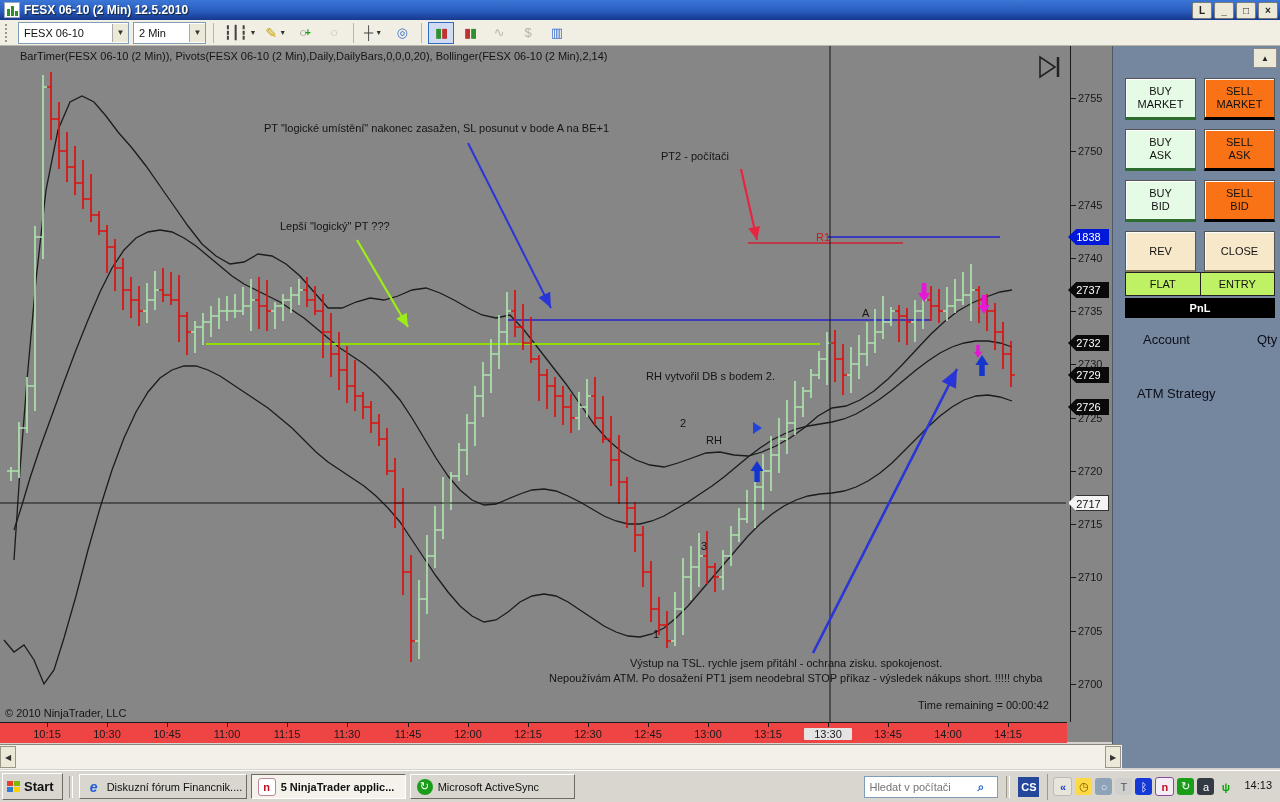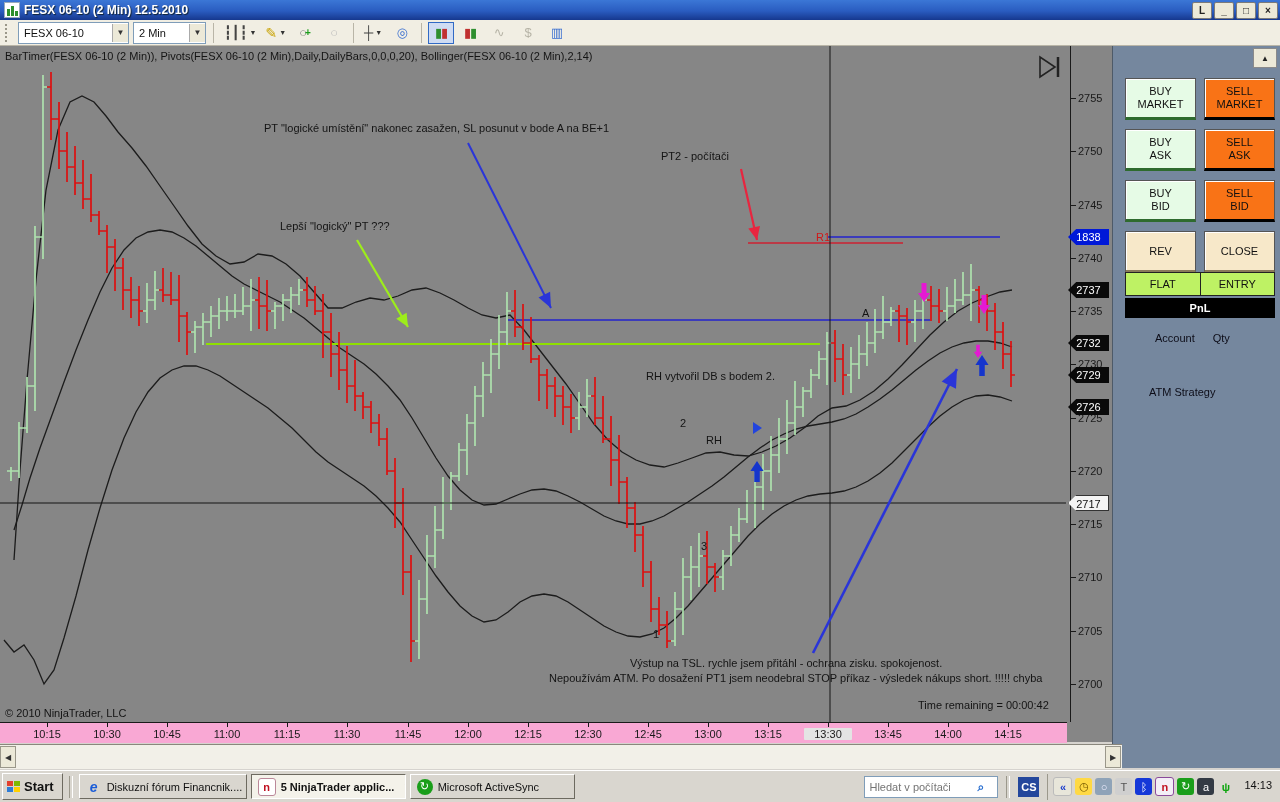--- a/index.html
+++ b/index.html
@@ -44,21 +44,21 @@
   #y-axis{position:absolute;left:1067px;top:46px;width:45px;height:696px;background:#868686;}
   #y-axis:before{content:"";position:absolute;left:3px;top:0;bottom:20px;width:1px;background:#1a1a1a;}
   .ytick{position:absolute;left:3px;width:6px;height:1px;background:#1a1a1a;}
   .ylab{position:absolute;left:11px;font-size:11px;color:#1a1a1a;}
   .ybadge{position:absolute;left:1px;width:41px;height:16px;line-height:16px;text-align:center;
     font-size:11px;clip-path:polygon(0 50%,20% 0,100% 0,100% 100%,20% 100%);}
   .ybadge.blue{background:#0018d8;color:#fff;}
   .ybadge.black{background:#0a0a0a;color:#fff;}
   .ybadge.white{background:#f4f4f4;color:#111;border:1px solid #333;box-sizing:border-box;}
   
-  #x-axis{position:absolute;left:0;top:722px;width:1067px;height:20px;background:#f9a8d4;border-top:1px solid #1a1a1a;}
+  #x-axis{position:absolute;left:0;top:722px;width:1067px;height:20px;background:#ef4444;border-top:1px solid #1a1a1a;}
   .xtickmark{position:absolute;top:0;width:1px;height:4px;background:#1a1a1a;}
   .xlab{position:absolute;top:5px;width:48px;text-align:center;font-size:11px;color:#1a1a1a;}
   .xlab.hl{background:#e4e4e4;border-radius:1px;}
   #axis-corner{position:absolute;left:1067px;top:722px;width:45px;height:20px;background:#868686;}
   
   #hscroll{position:absolute;left:0;top:744px;width:1122px;height:24px;background:#f2f0e8;z-index:3;
     border-top:1px solid #8a877c;}
   .scrbtn{position:absolute;top:1px;width:16px;height:22px;background:#ece9d8;border:1px solid #9a978a;
     display:flex;align-items:center;justify-content:center;font-size:8px;color:#333;box-sizing:border-box;}
   
@@ -72,21 +72,21 @@
     font-size:11px;color:#111;border:1px solid #555;box-shadow:inset 1px 1px 0 #fff;line-height:13px;}
   .pbtn.buy{background:#e6fbe6;border-bottom:3px solid #2e6b2e;}
   .pbtn.sell{background:#f97316;border-bottom:3px solid #000000;}
   .pbtn.neutral{background:#f7e8c9;border-bottom:3px solid #8a7a5a;}
   .flatentry{position:absolute;left:12px;top:226px;width:150px;height:24px;border:1px solid #222;
     display:flex;box-sizing:border-box;background:#bef264;}
   .flatentry div{flex:1;display:flex;align-items:center;justify-content:center;font-size:11px;}
   .flatentry div:first-child{border-right:1px solid #222;}
   .pnl{position:absolute;left:12px;top:252px;width:150px;height:20px;background:#000;color:#fff;
     font-weight:bold;display:flex;align-items:center;justify-content:center;font-size:11px;}
-  .plabelrow{position:absolute;left:12px;width:150px;display:flex;font-size:11px;color:#0d0d18;}
+  .plabelrow{position:absolute;left:0;width:150px;display:flex;font-size:13px;color:#0d0d18;}
   
   #taskbar{position:absolute;left:0;top:770px;width:1280px;height:32px;background:#d9d6cf;
     border-top:1px solid #fff;display:flex;align-items:center;padding:0 2px;box-sizing:border-box;gap:4px;}
   .startbtn{height:25px;padding:0 8px 0 4px;background:#d9d6cf;border:1px solid;
     border-color:#fff #6d6a60 #6d6a60 #fff;display:flex;align-items:center;gap:4px;
     font-weight:bold;font-size:13px;color:#111;}
   .flag{display:inline-grid;grid-template-columns:6px 6px;grid-auto-rows:5px;gap:1px;}
   .flag i{display:block;} .flag i:nth-child(1){background:#e3402f;} .flag i:nth-child(2){background:#7eb900;}
   .flag i:nth-child(3){background:#2f7cd6;} .flag i:nth-child(4){background:#ffd000;}
   .tb-sep{width:2px;height:22px;border-left:1px solid #9b988c;border-right:1px solid #fff;margin:0 2px;}
@@ -570,21 +570,21 @@
       <polygon points="757,461 750.4,470.9 754.25,470.9 754.25,481.9 759.75,481.9 759.75,470.9 763.6,470.9" fill="#1535cc"></polygon>
       <polygon points="982,355 975.4,364.9 979.25,364.9 979.25,375.9 984.75,375.9 984.75,364.9 988.6,364.9" fill="#1535cc"></polygon>
       <polygon points="753,422 753,434 762,428" fill="#2244dd"></polygon>
       <polygon points="924,302 918,293 921.5,293 921.5,283 926.5,283 926.5,293 930,293" fill="#e519d3"></polygon>
       <polygon points="984,314 978,305 981.5,305 981.5,295 986.5,295 986.5,305 990,305" fill="#e519d3"></polygon>
       <polygon points="978,358 973.8,351.7 976.25,351.7 976.25,344.7 979.75,344.7 979.75,351.7 982.2,351.7" fill="#e519d3"></polygon>
       <polygon points="1040,57 1040,77 1055,67" fill="none" stroke="#222" stroke-width="1.6"></polygon>
       <line x1="1058" y1="57" x2="1058" y2="77" stroke="#222" stroke-width="2.5"></line>
     </svg>
   <div id="chart-overlay">
-      <div class="ctext" style="left: 5px; top: 4px;">BarTimer(FESX 06-10 (2 Min)), Pivots(FESX 06-10 (2 Min),Daily,DailyBars,0,0,0,20), Bollinger(FESX 06-10 (2 Min),2,14)</div>
+      <div class="ctext" style="left: 20px; top: 4px;">BarTimer(FESX 06-10 (2 Min)), Pivots(FESX 06-10 (2 Min),Daily,DailyBars,0,0,0,20), Bollinger(FESX 06-10 (2 Min),2,14)</div>
       <div class="ctext" style="left: 264px; top: 76px;">PT  "logické umístění" nakonec zasažen, SL posunut v bode A na BE+1</div>
       <div class="ctext" style="left: 661px; top: 104px;">PT2 - počítači</div>
       <div class="ctext" style="left: 280px; top: 174px;">Lepší "logický" PT ???</div>
       <div class="ctext" style="left: 646px; top: 324px;">RH vytvořil DB s bodem 2.</div>
       <div class="ctext" style="left: 630px; top: 611px;">Výstup na TSL. rychle jsem přitáhl - ochrana zisku. spokojenost.</div>
       <div class="ctext" style="left: 549px; top: 626px;">Nepoužívám ATM. Po dosažení PT1 jsem neodebral STOP příkaz - výsledek nákups short. !!!!! chyba</div>
       <div class="ctext" style="left: 918px; top: 653px;">Time remaining = 00:00:42</div>
       <div class="ctext" style="left: 5px; top: 661px;">© 2010 NinjaTrader, LLC</div>
       <div class="ctext" style="left: 862px; top: 261px;">A</div>
       <div class="ctext" style="left: 816px; top: 185px; color: rgb(208, 24, 24);">R1</div>
@@ -681,21 +681,21 @@
         <div class="pbtn neutral">REV</div>
         <div class="pbtn neutral">CLOSE</div>
       </div>
     <div class="flatentry">
       <div>FLAT</div>
       <div>ENTRY</div>
     </div>
     <div class="pnl">PnL</div>
     <div class="plabelrow" style="top:286px">
       <span style="margin-left:30px">Account</span>
-      <span style="margin-left:18px">Qty</span>
+      <span style="margin-left:67px">Qty</span>
     </div>
 
     <div class="plabelrow" style="top:340px">
       <span style="margin-left:24px">ATM Strategy</span>
     </div>
 
   </div>
 
   <div id="taskbar">
     <div class="startbtn">

